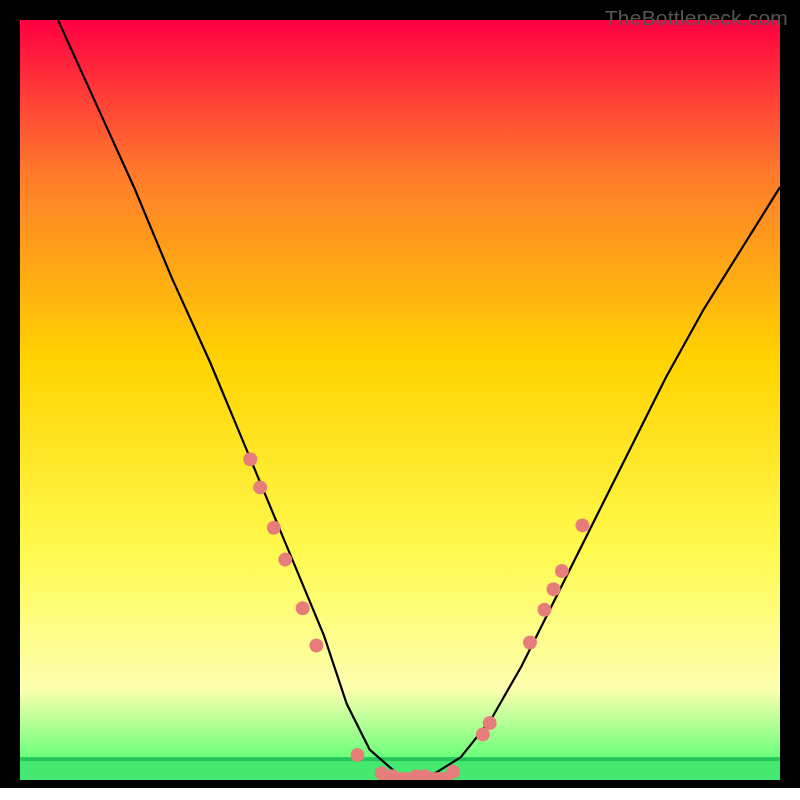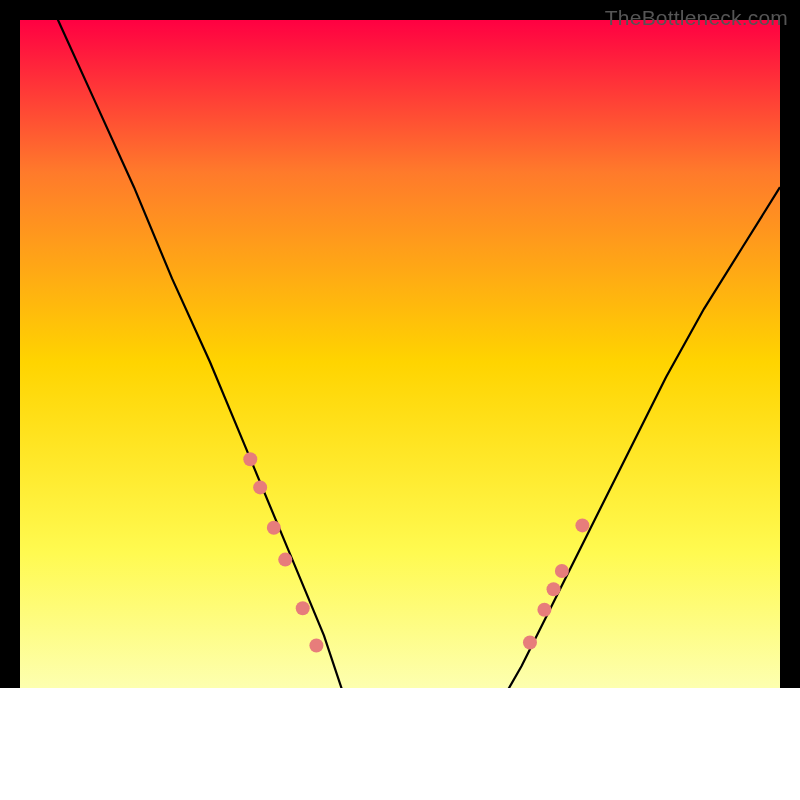--- a/index.html
+++ b/index.html
@@ -2,21 +2,21 @@
 <html><head>
 <meta charset="utf-8">
 <style>
   body {
     margin: 0;
     padding: 0;
     background: #fff;
   }
   .container {
     width: 800px;
-    height: 688px;
+    height: 788px;
     position: relative;
   }
   .watermark {
     position: absolute;
     top: 6px;
     right: 12px;
     font-family: Arial, Helvetica, sans-serif;
     font-size: 21px;
     color: #555;
     letter-spacing: 0.2px;

